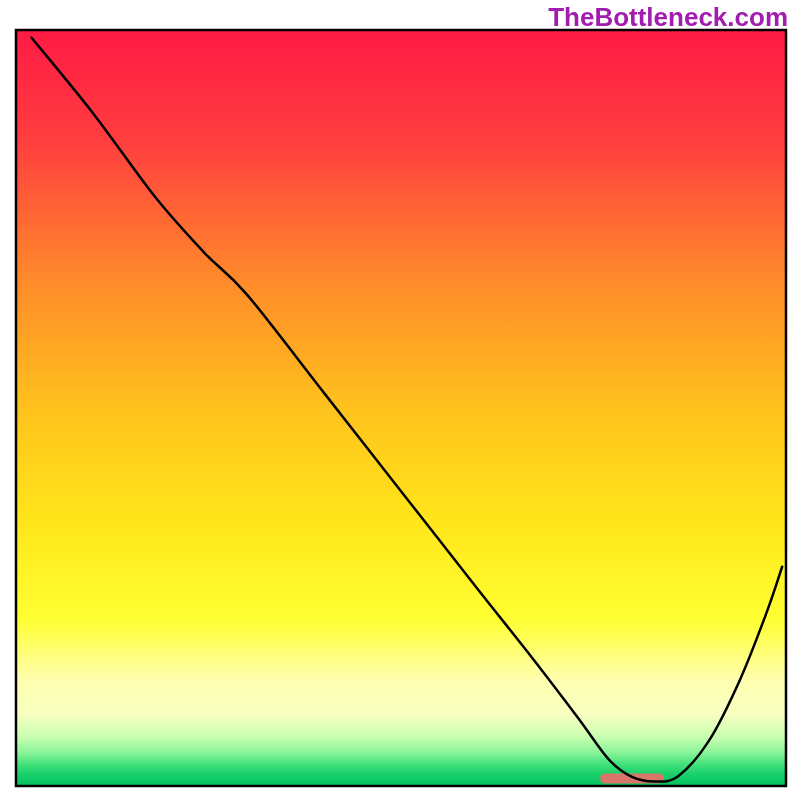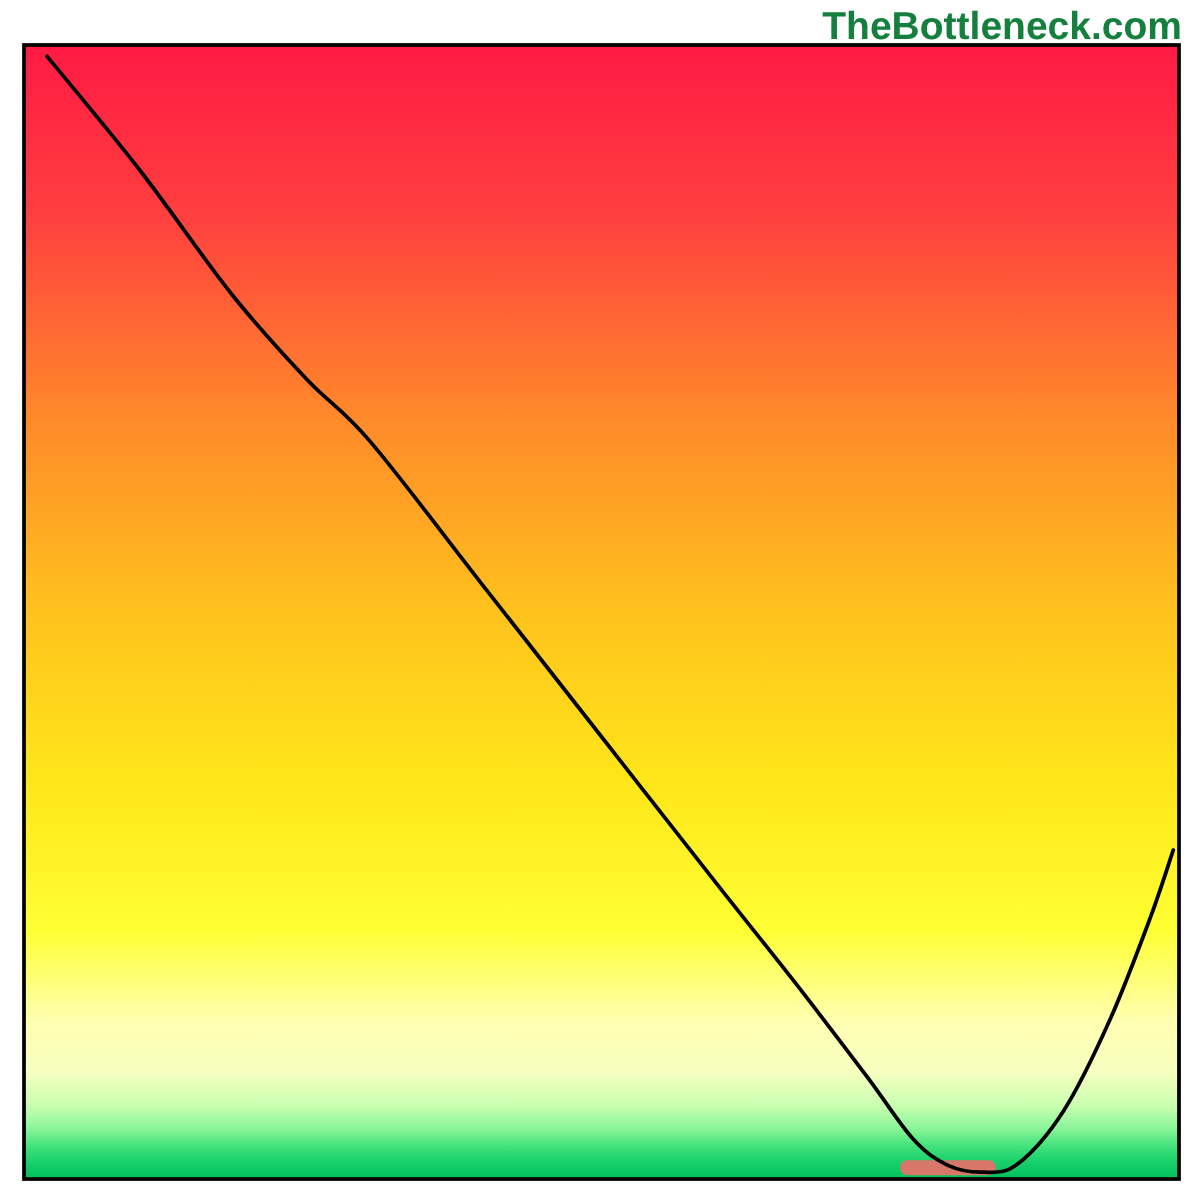--- a/index.html
+++ b/index.html
@@ -15,21 +15,21 @@
     position: relative;
     width: 800px;
     height: 800px;
   }
   .watermark {
     position: absolute;
     top: 2px;
     right: 12px;
     font-size: 26px;
     font-weight: 600;
-    color: #15803d;
+    color: #a21caf;
     letter-spacing: 0px;
     z-index: 5;
   }
   svg {
     position: absolute;
     top: 0;
     left: 0;
   }
 </style>
 </head>

